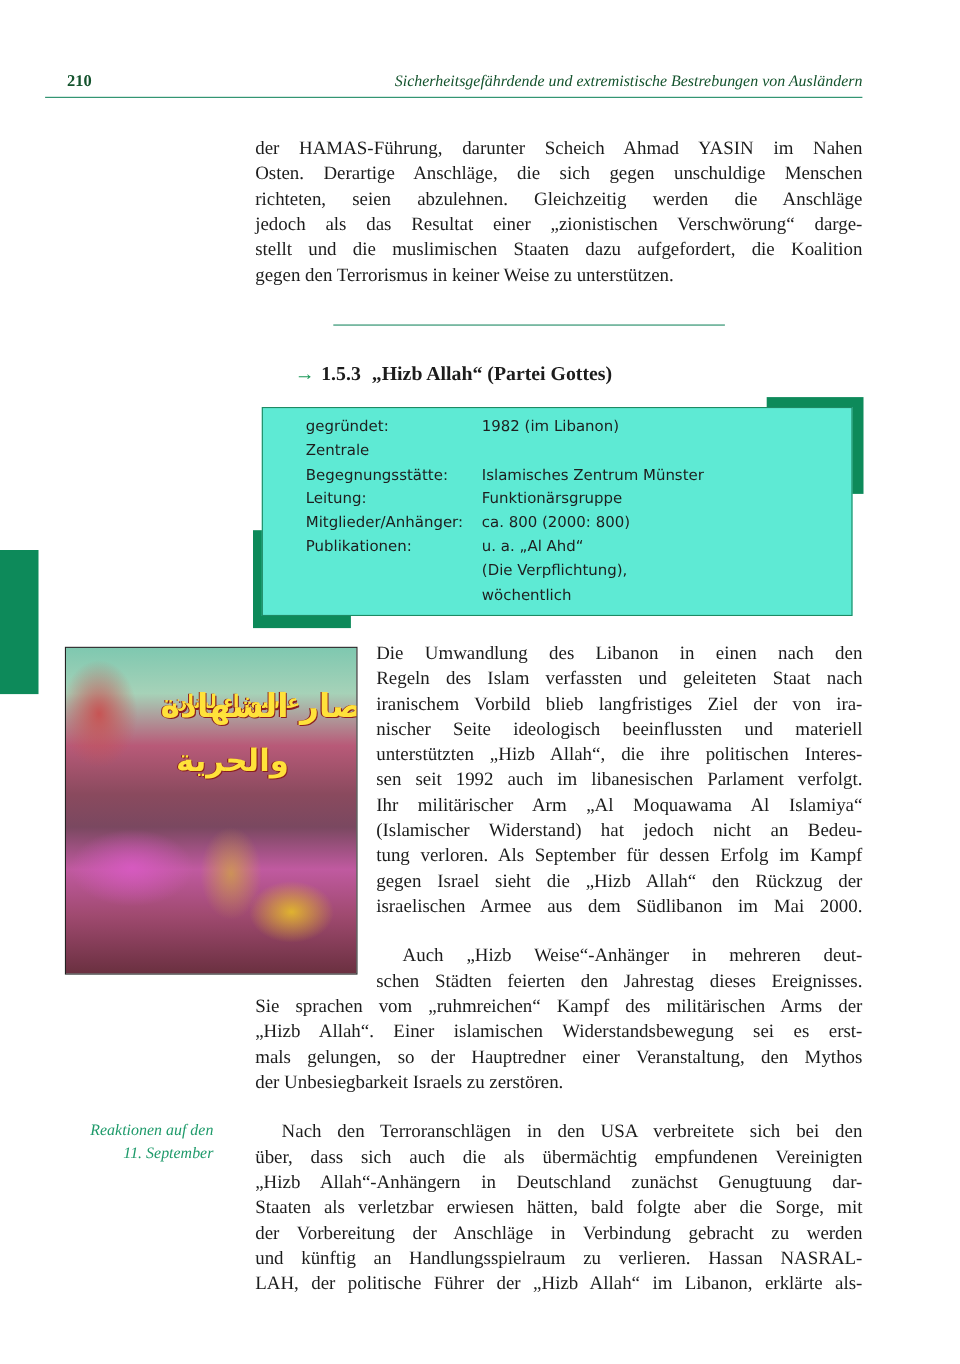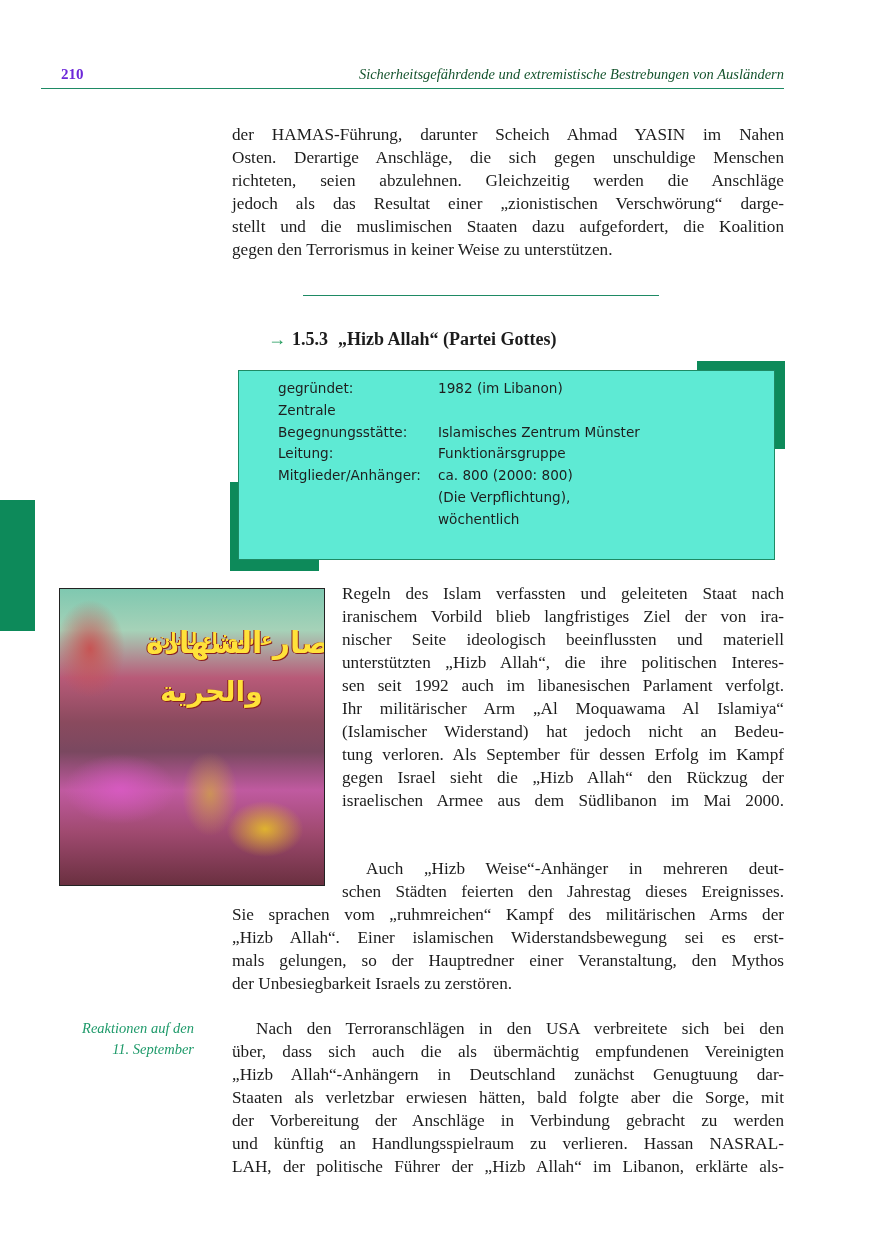--- a/index.html
+++ b/index.html
@@ -3,21 +3,21 @@
   <meta charset="utf-8">
   <style>
     html, body { margin: 0; padding: 0; }
     body {
       width: 873px; height: 1240px; background: #ffffff; position: relative; overflow: hidden;
       font-family: "DejaVu Serif", "Liberation Serif", serif; color: #1c1c1c;
     }
     .abs { position: absolute; }
     .page-number {
       left: 61px; top: 66px; font-family: "Liberation Serif", serif; font-weight: bold;
-      font-size: 15px; color: #6d28d9;
+      font-size: 15px; color: #14532d;
     }
     .running-head {
       right: 89px; top: 66px; font-family: "Liberation Serif", serif; font-style: italic;
       font-size: 14.5px; color: #14532d; letter-spacing: 0px;
     }
     .header-rule { left: 41px; top: 88px; width: 743px; height: 1px; background: #1e8a64; }
 
     .body-text {
       font-family: "Liberation Serif", serif; font-size: 17.2px; line-height: 23px;
       text-align: justify; color: #1c1c1c; margin: 0;
@@ -120,40 +120,45 @@
         </tr>
     <tr>
           <td class="k">Leitung:</td>
           <td>Funktionärsgruppe</td>
         </tr>
     <tr>
           <td class="k">Mitglieder/Anhänger:</td>
           <td>ca. 800 (2000: 800)</td>
         </tr>
     <tr>
+          <td class="k">Publikationen:</td>
+          <td>u. a. „Al Ahd“</td>
+        </tr>
+    <tr>
           <td class="k"></td>
           <td>(Die Verpflichtung),</td>
         </tr>
     <tr>
           <td class="k"></td>
           <td>wöchentlich</td>
         </tr>
   </tbody>
     </table>
 </div>
 
 <div class="abs left-bar"></div>
 
 <div class="abs photo">
   <div class="photo-title" style="top:10px; left:96px; font-size:17px;margin-top:30px;">عاشوراء لبنان</div>
   <div class="photo-title" style="top:36px; left:86px; font-size:30px;">انتصار الشهادة</div>
   <div class="photo-title" style="top:86px; left:100px; font-size:28px;">والحرية</div>
 </div>
 
 <div class="abs body-text para2">
+  <span class="line">Die Umwandlung des Libanon in einen nach den</span>
   <span class="line">Regeln des Islam verfassten und geleiteten Staat nach</span>
   <span class="line">iranischem Vorbild blieb langfristiges Ziel der von ira-</span>
   <span class="line">nischer Seite ideologisch beeinflussten und materiell</span>
   <span class="line">unterstützten „Hizb Allah“, die ihre politischen Interes-</span>
   <span class="line">sen seit 1992 auch im libanesischen Parlament verfolgt.</span>
   <span class="line">Ihr militärischer Arm „Al Moquawama Al Islamiya“</span>
   <span class="line">(Islamischer Widerstand) hat jedoch nicht an Bedeu-</span>
   <span class="line">tung verloren. Als September für dessen Erfolg im Kampf</span>
   <span class="line">gegen Israel sieht die „Hizb Allah“ den Rückzug der</span>
   <span class="line">israelischen Armee aus dem Südlibanon im Mai 2000.</span>

